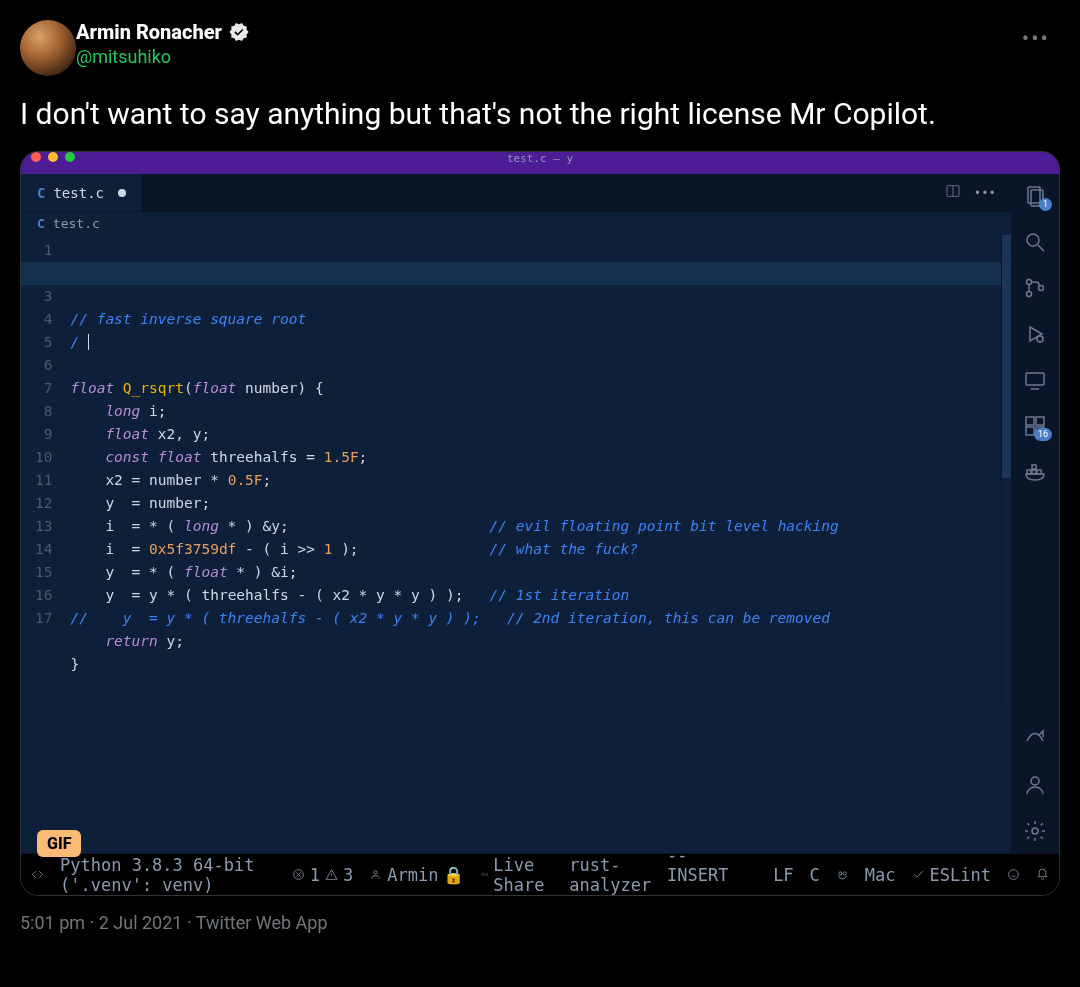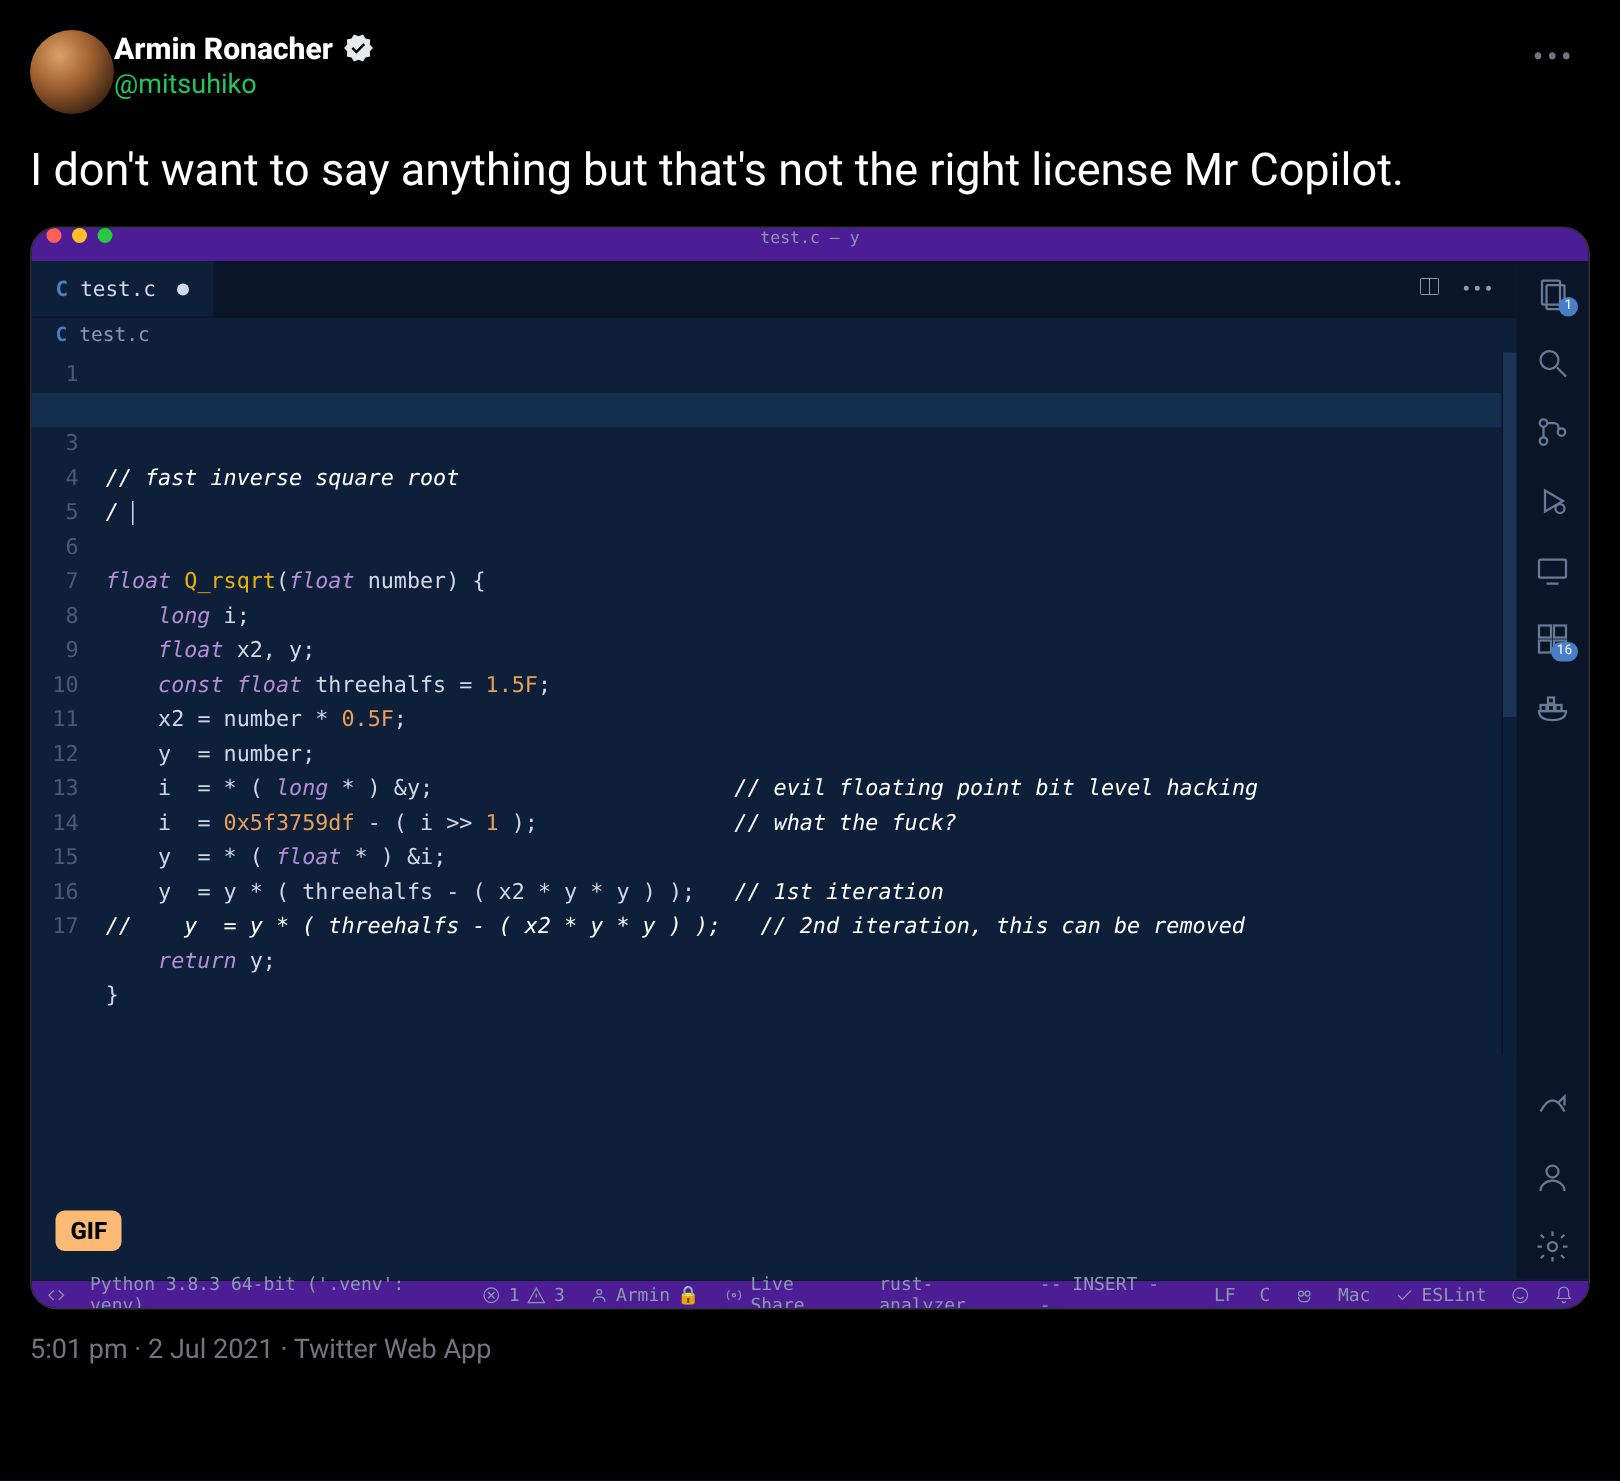--- a/index.html
+++ b/index.html
@@ -72,21 +72,21 @@
     font-family: ui-monospace, "SF Mono", Menlo, Consolas, monospace;
     font-size: 14.5px; line-height: 23px; user-select: none;
   }
   .gutter .active { color: #d0d8e8; }
   .code {
     padding: 4px 0; font-family: ui-monospace, "SF Mono", Menlo, Consolas, monospace;
     font-size: 14.5px; line-height: 23px; white-space: pre; color: #d0d8e8;
     flex: 1; position: relative;
   }
   .code .hl-current { background: #15304f; display: block; position: absolute; left: -100px; right: 0; height: 23px; top: 27px; z-index: 0; }
-  .tok-comment { color: #ffffff; font-style: italic; }
+  .tok-comment { color: #3b82f6; font-style: italic; }
   .tok-keyword { color: #b58ed6; font-style: italic; }
   .tok-type { color: #b58ed6; font-style: italic; }
   .tok-func { color: #eab308; }
   .tok-num { color: #e9a15a; }
   .tok-op { color: #d0d8e8; }
   .tok-var { color: #d0d8e8; }
   .tok-cursor { border-right: 1px solid #d0d8e8; }
   .minimap {
     width: 10px; background: #0e1f3a; border-left: 1px solid #0a1628;
     position: relative;
@@ -102,22 +102,22 @@
     position: absolute; bottom: -3px; right: -5px; background: #4a7fc8; color: #fff;
     font-size: 9px; border-radius: 8px; padding: 0 4px; line-height: 13px;
   }
   .activity-bar .spacer { flex: 1; }
   .pad-area { height: 150px; background: #0e1f3a; }
   .gif-badge {
     position: absolute; bottom: 38px; left: 16px; background: #fdba74; color: #000;
     font-weight: 800; font-size: 16px; padding: 4px 10px; border-radius: 6px;
   }
   .status-bar {
-    display: flex; align-items: center; background: #4c1d95; height: 19px;
-    font-size: 12px; color: #8a9bb0; font-family: ui-monospace, Menlo, monospace;
+    display: flex; align-items: center; background: #000000; height: 42px;
+    font-size: 17px; color: #8a9bb0; font-family: ui-monospace, Menlo, monospace;
     padding: 0 10px; gap: 16px; border-top: 1px solid #0a1628;
   }
   .status-bar .sb-item { display: flex; align-items: center; gap: 5px; }
   .status-bar .sb-flex { flex: 1; }
   .status-bar svg { width: 13px; height: 13px; stroke: #8a9bb0; fill: none; stroke-width: 1.5; }
   .tweet-meta { color: #71767b; font-size: 18px; margin-top: 16px; }
 </style>
 </head>
 <body>
 

